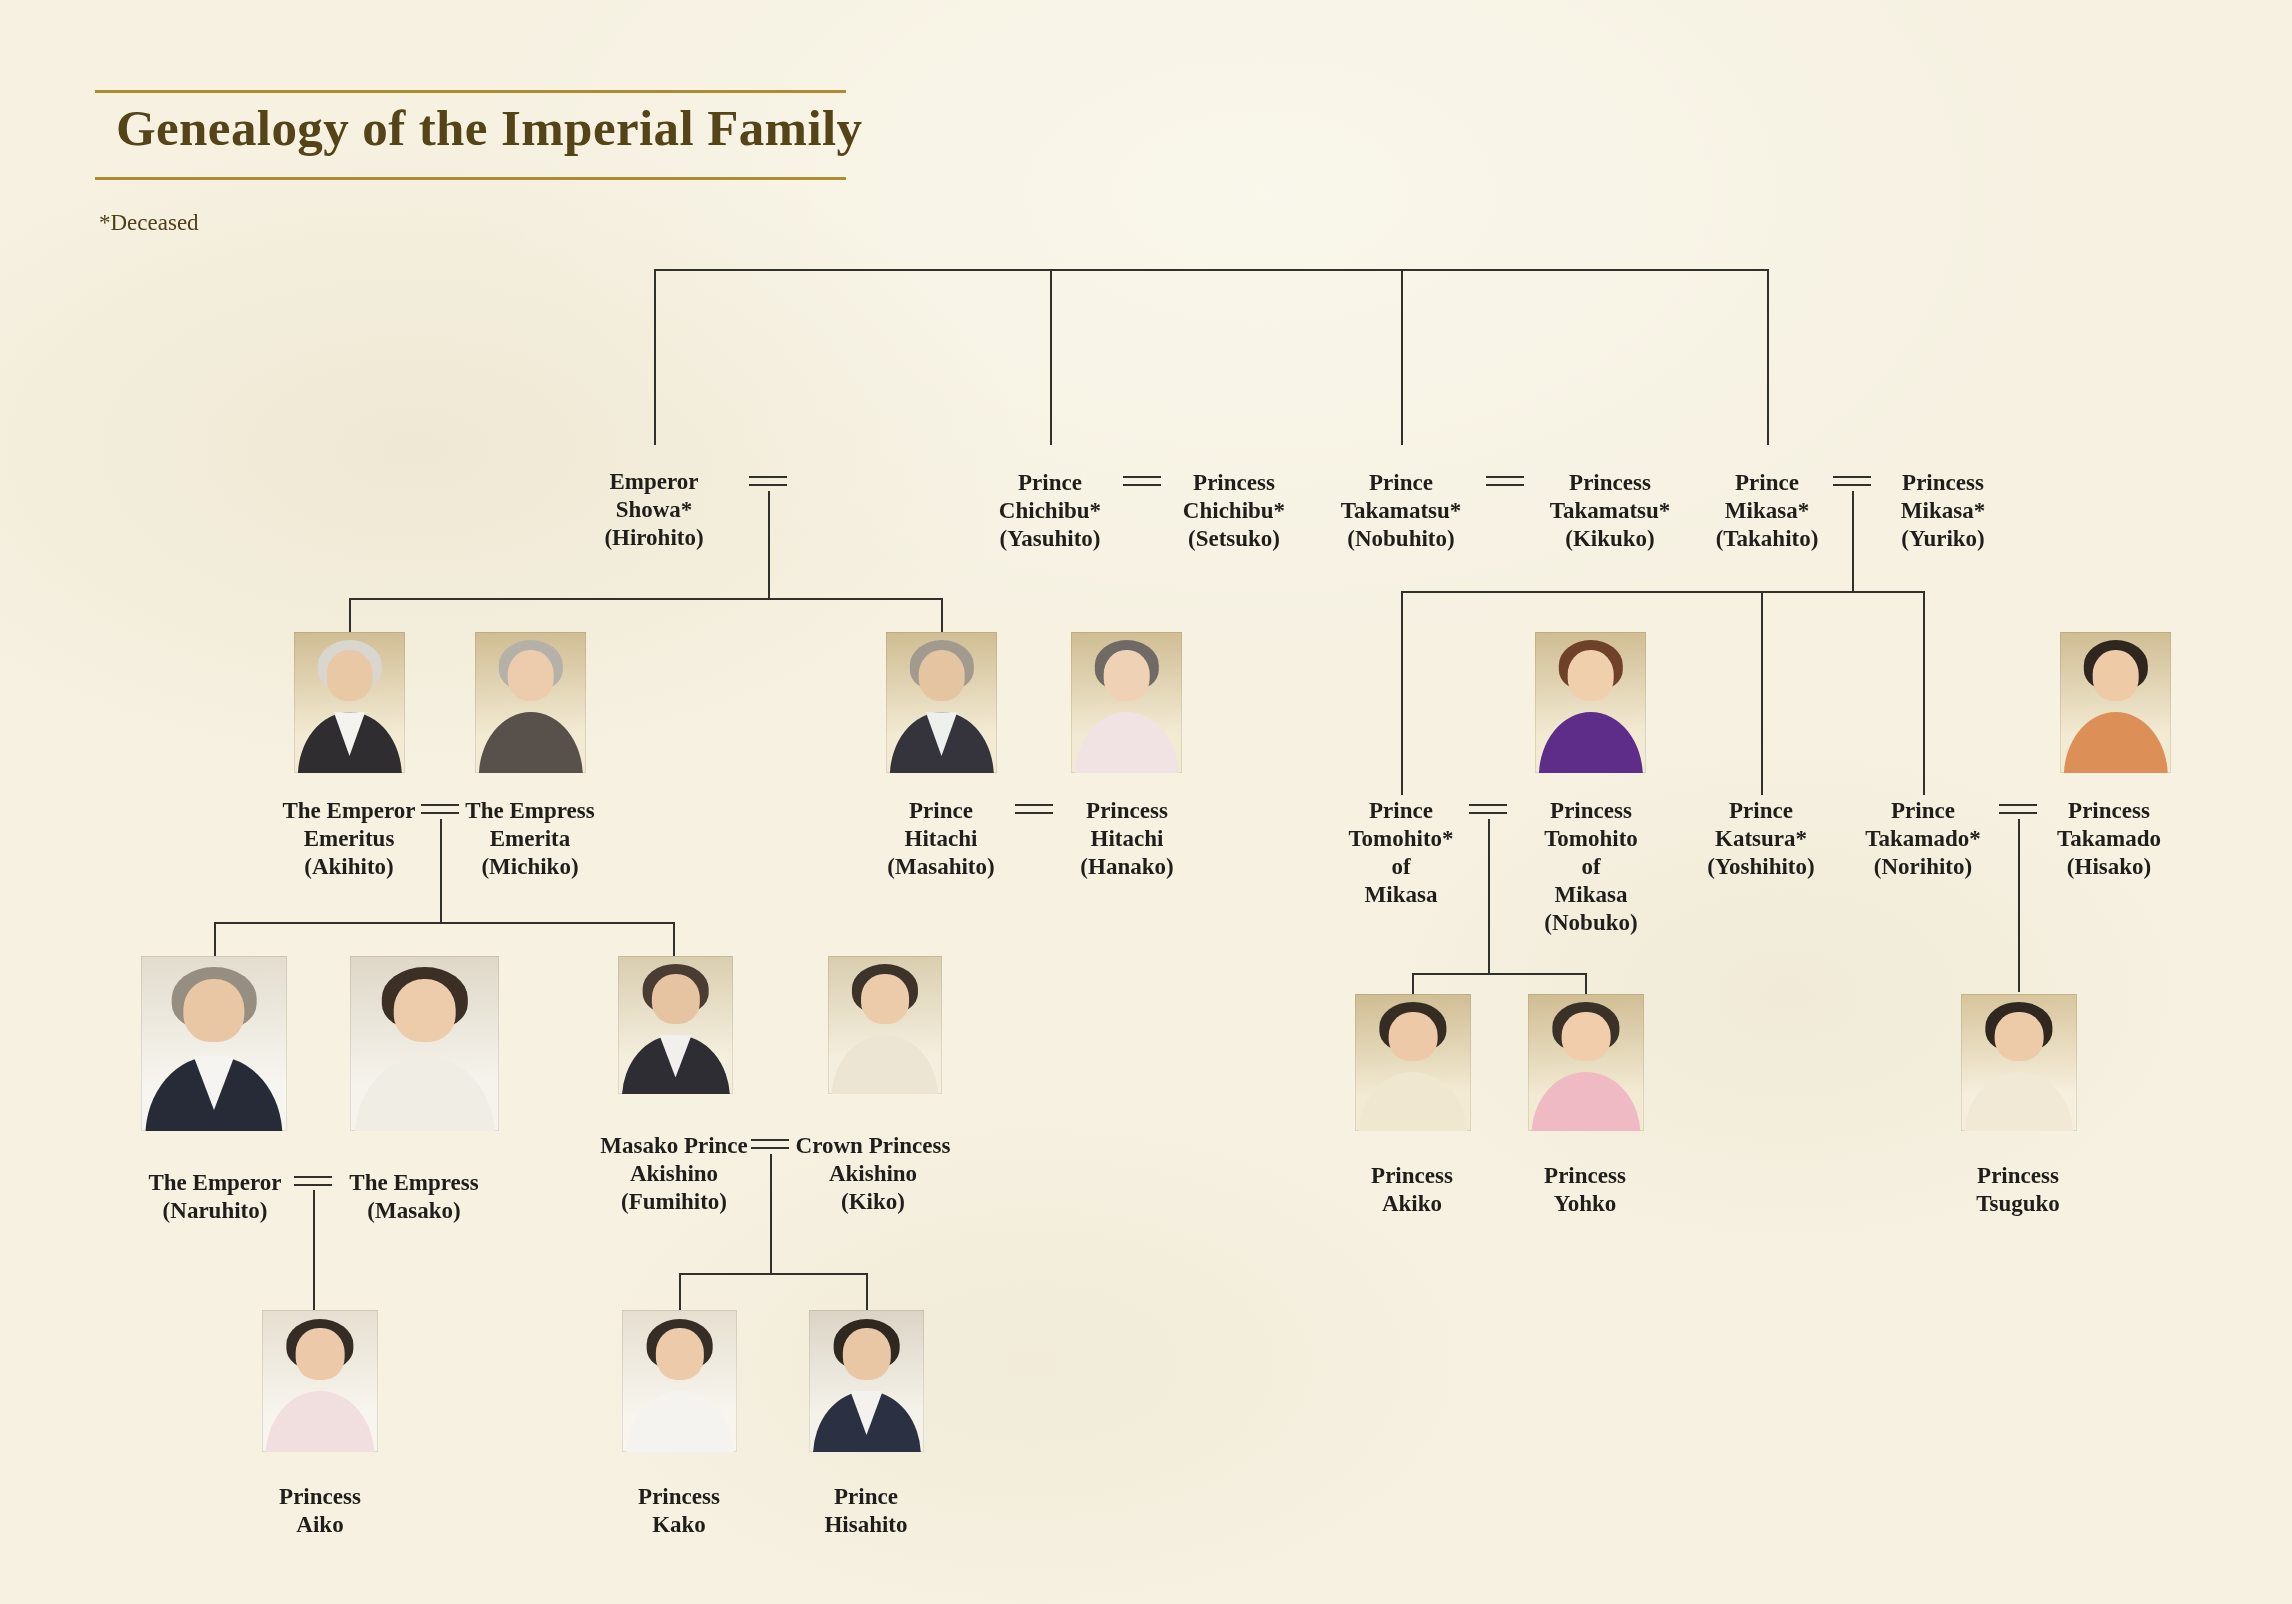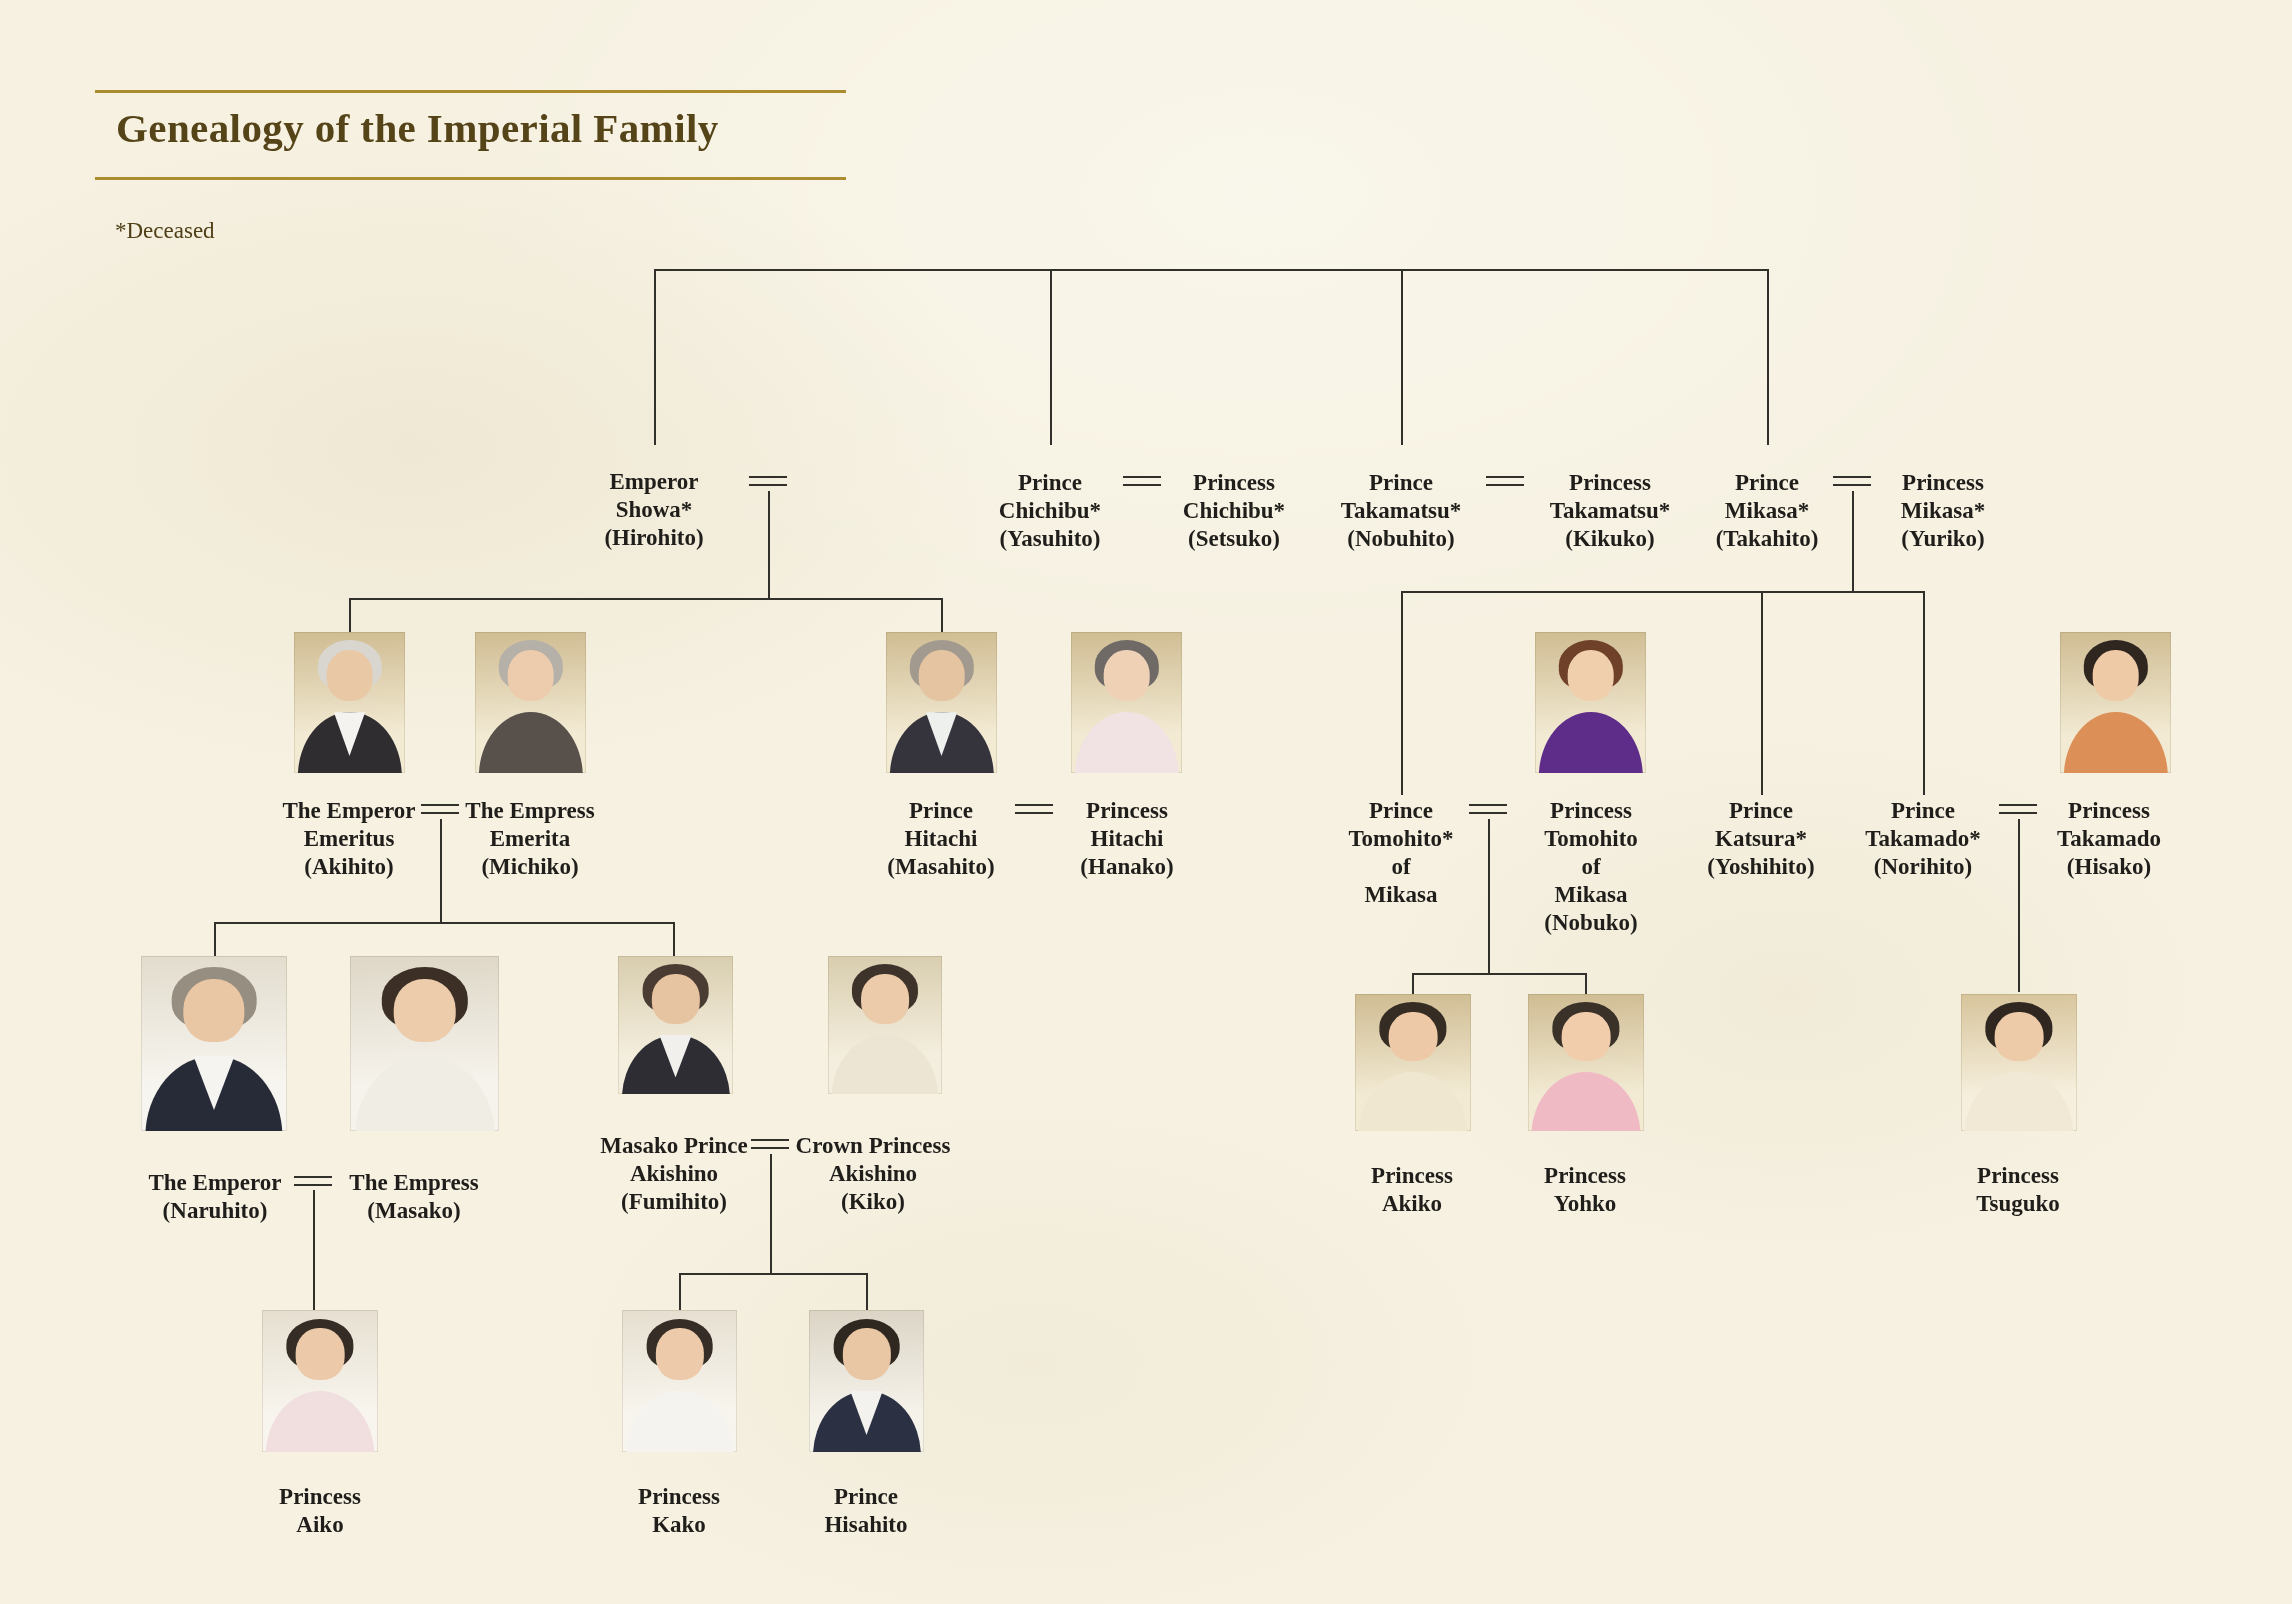--- a/index.html
+++ b/index.html
@@ -7,21 +7,21 @@
     position:relative;width:2293px;height:1605px;overflow:hidden;
     font-family:"Liberation Serif","DejaVu Serif",serif;
     background:
       radial-gradient(985px 537px at 18% 28%, rgba(213,201,167,.22), transparent 62%),
       radial-gradient(716px 448px at 78% 62%, rgba(214,203,172,.18), transparent 60%),
       radial-gradient(806px 448px at 45% 85%, rgba(210,198,164,.14), transparent 60%),
       radial-gradient(1254px 716px at 55% 12%, rgba(255,255,250,.40), transparent 65%),
       #f6f1e1;
   }
   .rule{position:absolute;height:2.7px;background:#ab8c2f;}
-  .title{position:absolute;font-weight:700;font-size:41px;line-height:48px;color:#564419;letter-spacing:0.4px;white-space:nowrap;}
+  .title{position:absolute;font-weight:700;font-size:51px;line-height:48px;color:#564419;letter-spacing:0.4px;white-space:nowrap;}
   .note{position:absolute;font-size:23px;color:#4f3f17;font-weight:400;}
   .ln{position:absolute;background:#32302b;}
   .plabel{
     position:absolute;transform:translateX(-50%);width:215px;text-align:center;
     white-space:pre-line;font-weight:700;font-size:23px;line-height:28px;color:#201e1b;
   }
   .eq{
     position:absolute;transform:translateX(-50%);width:38px;height:6.3px;
     border-top:2.7px solid #32302b;border-bottom:2.7px solid #32302b;
   }
@@ -52,21 +52,21 @@
   }
 </style>
 </head>
 <body>
 
 <div id="canvas">
 
   <div class="rule" style="left:95px;top:90px;width:751px;"></div>
   <div class="title" style="left:116px;top:104px;">Genealogy of the Imperial Family</div>
   <div class="rule" style="left:95px;top:177px;width:751px;"></div>
-  <div class="note" style="left:115px;top:210px;margin-top:8px;">*Deceased</div>
+  <div class="note" style="left:99px;top:210px;">*Deceased</div>
 
   <div class="ln" style="left:654px;top:269px;width:1115px;height:1.8px;"></div>
   <div class="ln" style="left:654px;top:269px;width:1.8px;height:176px;"></div>
   <div class="ln" style="left:1050px;top:269px;width:1.8px;height:176px;"></div>
   <div class="ln" style="left:1401px;top:269px;width:1.8px;height:176px;"></div>
   <div class="ln" style="left:1767px;top:269px;width:1.8px;height:176px;"></div>
 
   <div class="plabel" style="left:654px;top:468px;">Emperor
 Showa*
 (Hirohito)</div>

